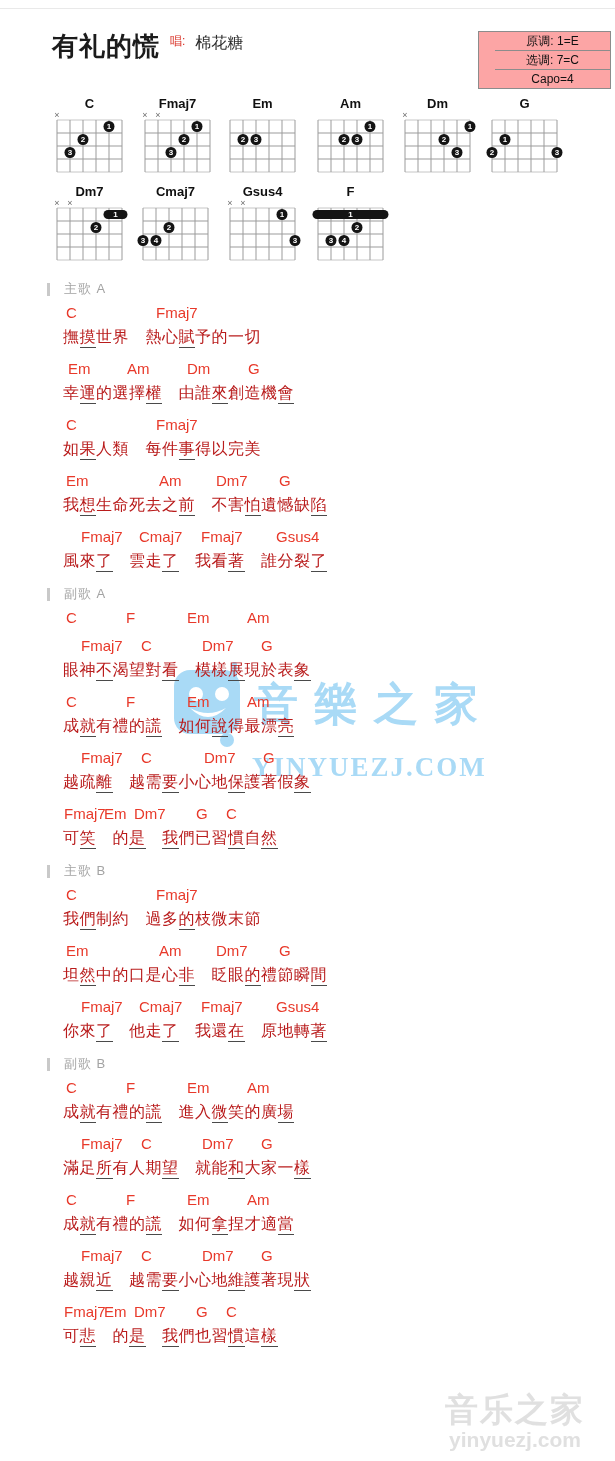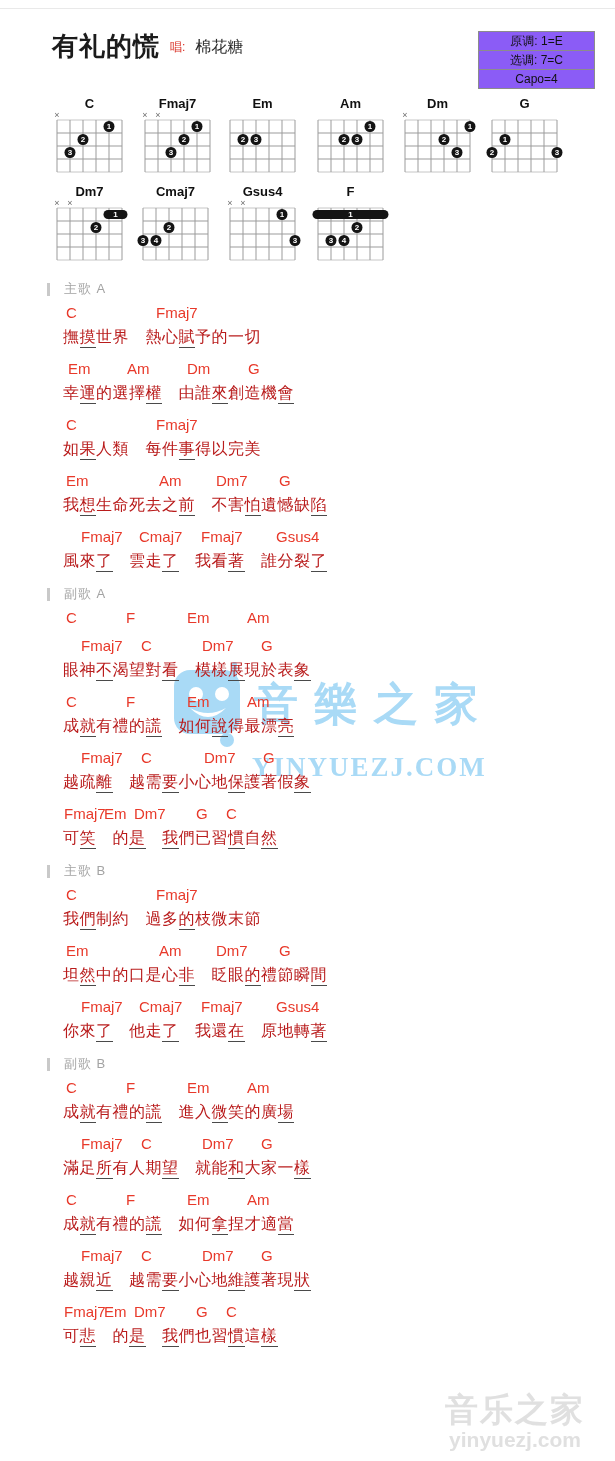--- a/index.html
+++ b/index.html
@@ -1,26 +1,26 @@
 <!DOCTYPE html>
 <html style="--chord-red: #e8392a; --wm-blue: #a9daf6; --wm-gray: #e0e0e0;"><head>
 <meta charset="utf-8">
 <style>
   html,body{margin:0;padding:0;background:#fff;}
   .page{position:relative;width:615px;height:1461px;background:#fff;overflow:hidden;
         font-family:"Liberation Sans", sans-serif;}
   .topline{position:absolute;left:0;top:8px;width:615px;height:1px;background:#e9e9e9;}
 
   
-  .header{position:absolute;left:52px;top:33px;display:flex;align-items:flex-end;gap:10px;}
+  .header{position:absolute;left:52px;top:33px;display:flex;align-items:flex-start;gap:10px;}
   .title{font-size:26px;font-weight:bold;color:#1b1b1b;letter-spacing:1px;line-height:1;}
   .sing{font-size:12px;color:#d93025;padding-bottom:3px;}
   .artist{font-size:16px;color:#2b2b2b;padding-bottom:1px;}
 
-  .keybox{position:absolute;left:478px;top:31px;width:115px;border:1px solid #8c8c8c;background:#8b5cf6;}
+  .keybox{position:absolute;left:478px;top:31px;width:115px;border:1px solid #8c8c8c;background:#fca5a5;padding-left:16px;}
   .keyrow{height:18px;line-height:18px;text-align:center;font-size:12px;color:#111;
           border-bottom:1px solid #8c8c8c;}
   .keyrow:last-child{border-bottom:none;}
 
   
   #chords{position:absolute;left:0;top:0;z-index:3;}
   .cd{position:absolute;width:77px;}
   .cd-name{width:77px;text-align:center;font-size:13px;font-weight:bold;color:#101010;height:15px;line-height:15px;}
 
   

